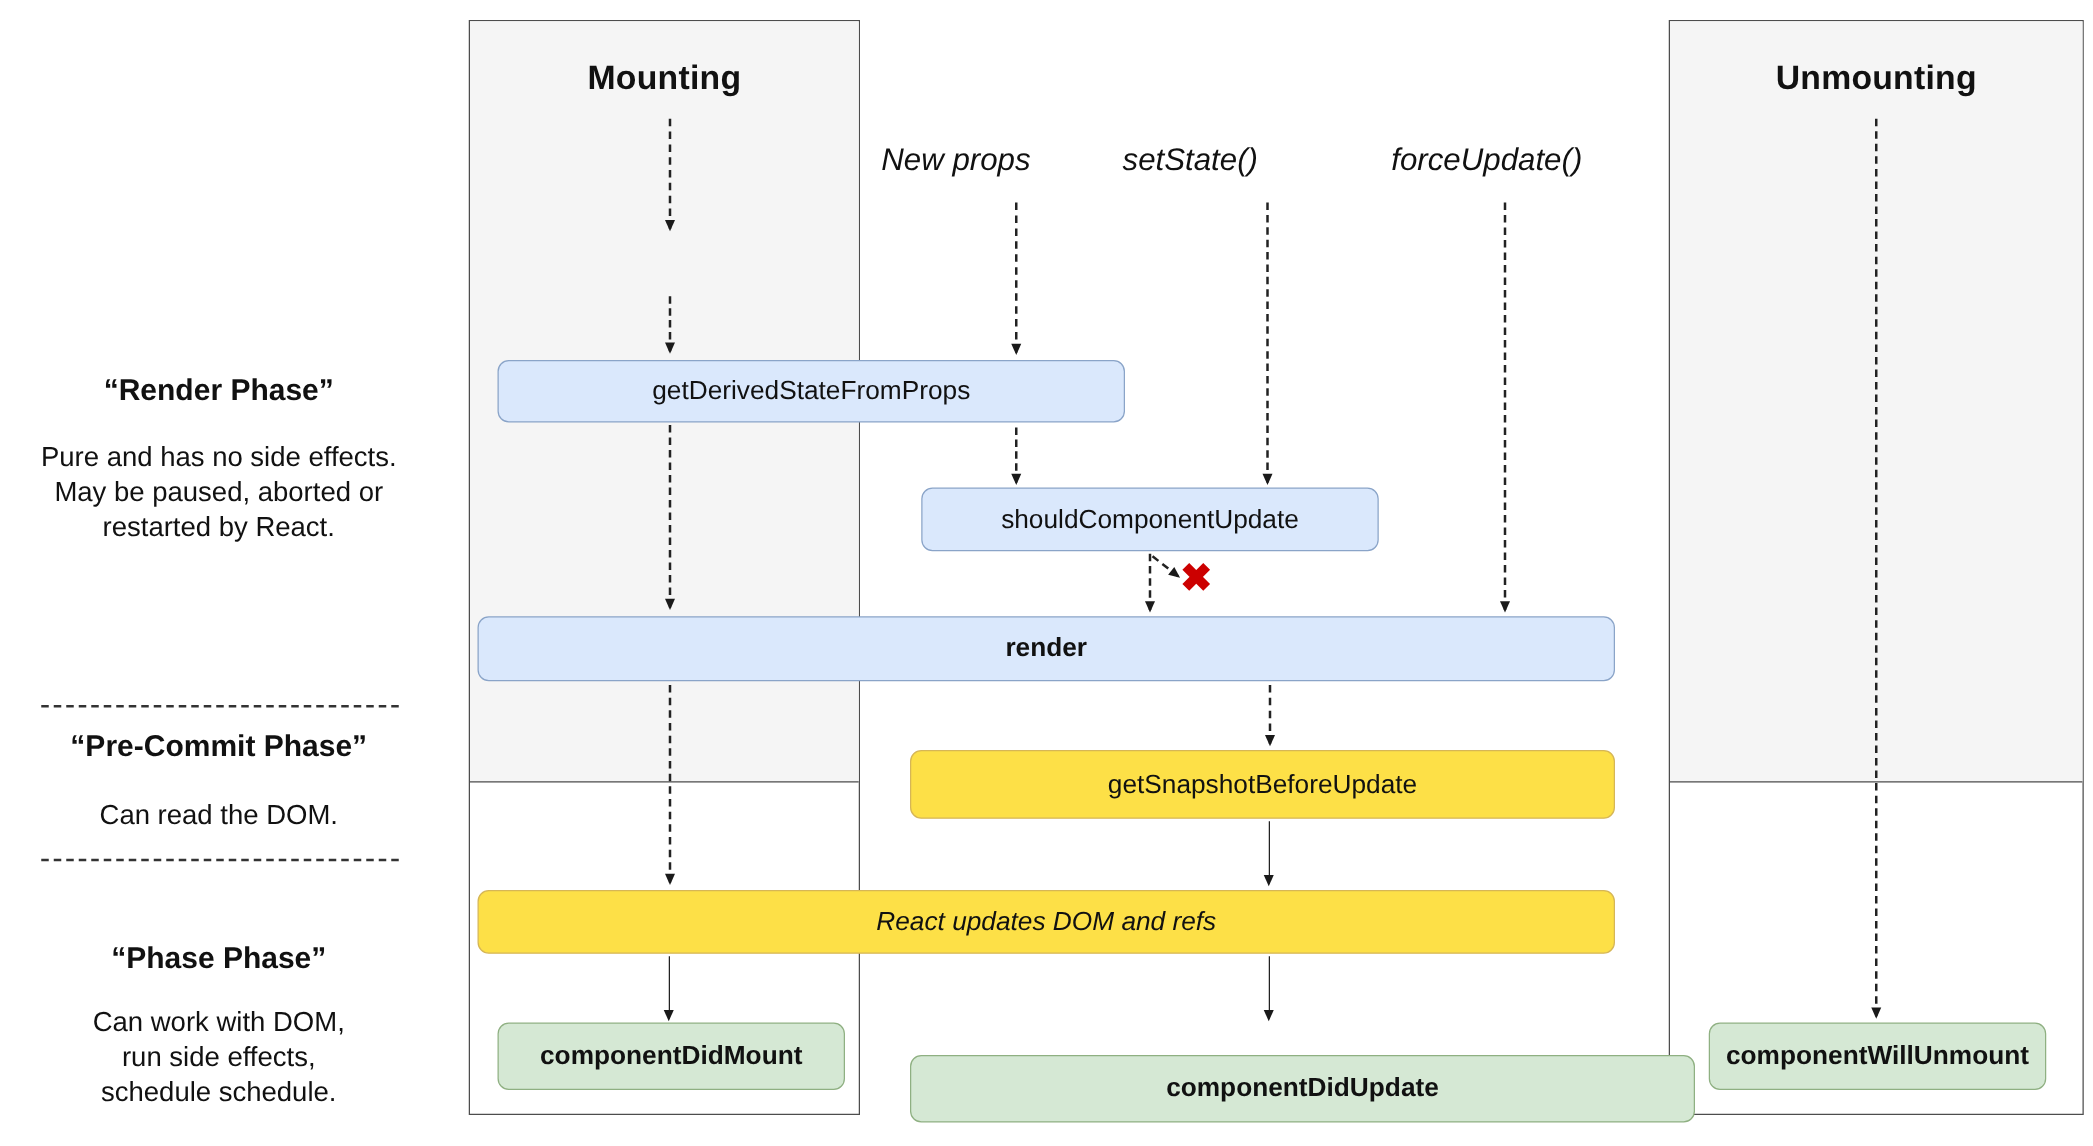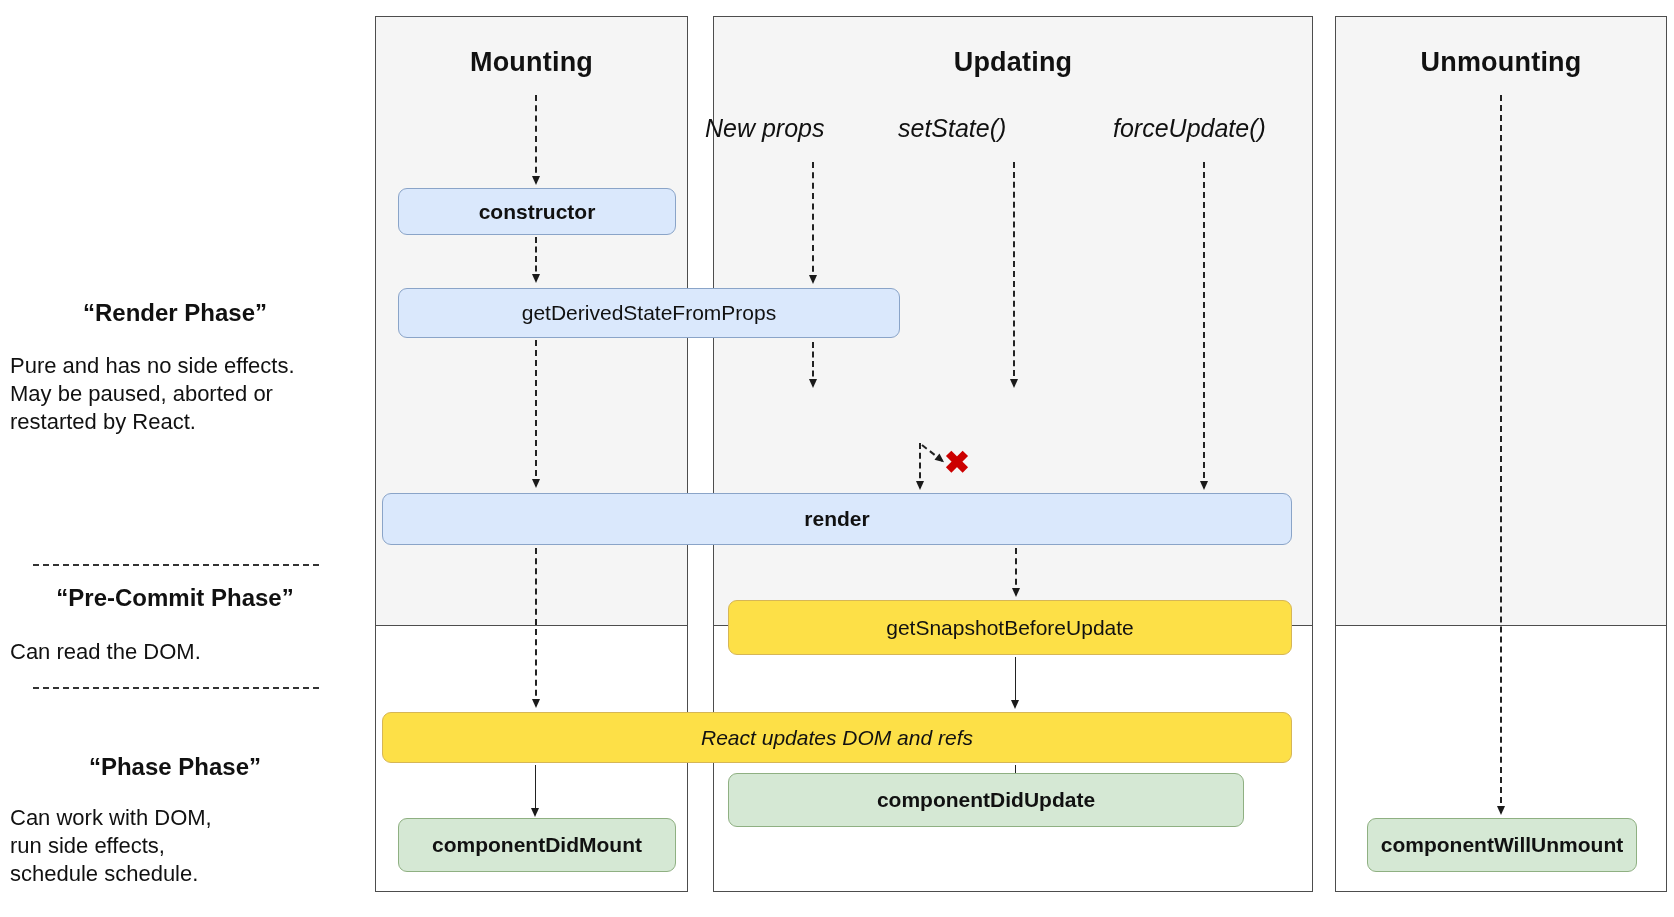--- a/index.html
+++ b/index.html
@@ -25,21 +25,21 @@
   .vline.solid{border-left:1.5px solid #222;}
   .vline::after{content:"";position:absolute;bottom:-2px;left:-5.5px;width:0;height:0;
     border-left:4.5px solid transparent;border-right:4.5px solid transparent;border-top:9px solid #1a1a1a;}
   .vline.diag{transform:rotate(-52deg);transform-origin:top center;}
 
   
   .trigger{position:absolute;width:220px;text-align:left;font-style:italic;font-size:25px;z-index:4;}
 
   
   .side-title{position:absolute;left:10px;width:330px;text-align:center;font-weight:bold;font-size:24px;}
-  .side-line{position:absolute;left:10px;width:330px;font-size:22px;}
+  .side-line{position:absolute;left:10px;width:330px;text-align:center;font-size:22px;}
   .dashed-sep{position:absolute;left:33px;width:286px;height:0;border-top:2px dashed #333;}
 
   .abort-x{position:absolute;font-size:31px;font-weight:bold;color:#cc0000;z-index:6;line-height:1;}
 </style>
 </head>
 <body>
 
 <div id="canvas">
 
   <div class="side-title" style="top:299px;">“Render Phase”</div>
@@ -56,40 +56,36 @@
 
   <div class="side-title" style="top:753px;">“Phase Phase”</div>
   <div class="side-line" style="top:805px;">Can work with DOM,</div>
   <div class="side-line" style="top:833px;">run side effects,</div>
   <div class="side-line" style="top:861px;">schedule schedule.</div>
 
   <div class="col" style="left:375px;width:313px;padding-left:34px;">
     <div class="phase-top"></div>
     <div class="col-title">Mounting</div>
   </div>
-  <div class="col" style="left:713px;width:600px;">
-    <div class="phase-top"></div>
-    <div class="col-title">Updating</div>
-  </div>
   <div class="col" style="left:1335px;width:332px;">
     <div class="phase-top"></div>
     <div class="col-title">Unmounting</div>
   </div>
 
   <div class="trigger" style="left:705px;top:114px;">New props</div>
   <div class="trigger" style="left:898px;top:114px;">setState()</div>
   <div class="trigger" style="left:1113px;top:114px;">forceUpdate()</div>
 
-  <div class="node blue bold" style="left:398px;top:188px;width:278px;height:47px;">constructor</div>
   <div class="node blue" style="left:398px;top:288px;width:502px;height:50px;">getDerivedStateFromProps</div>
+  <div class="node blue" style="left:737px;top:390px;width:366px;height:51px;">shouldComponentUpdate</div>
   <div class="node blue bold" style="left:382px;top:493px;width:910px;height:52px;">render</div>
   <div class="node yellow" style="left:728px;top:600px;width:564px;height:55px;">getSnapshotBeforeUpdate</div>
   <div class="node yellow italic" style="left:382px;top:712px;width:910px;height:51px;">React updates DOM and refs</div>
   <div class="node green bold" style="left:398px;top:818px;width:278px;height:54px;">componentDidMount</div>
-  <div class="node green bold" style="left:728px;top:773px;width:516px;height:54px;">componentDidUpdate</div>
+  <div class="node green bold" style="left:728px;top:844px;width:628px;height:54px;">componentDidUpdate</div>
   <div class="node green bold" style="left:1367px;top:818px;width:270px;height:54px;">componentWillUnmount</div>
 
   <div class="vline" style="left:535px;top:95px;height:88px;"></div>
   <div class="vline" style="left:535px;top:237px;height:44px;"></div>
   <div class="vline" style="left:535px;top:340px;height:146px;"></div>
   <div class="vline" style="left:535px;top:548px;height:158px;"></div>
   <div class="vline solid" style="left:535px;top:765px;height:50px;"></div>
 
   <div class="vline" style="left:812px;top:162px;height:120px;"></div>
   <div class="vline" style="left:812px;top:342px;height:44px;"></div>

